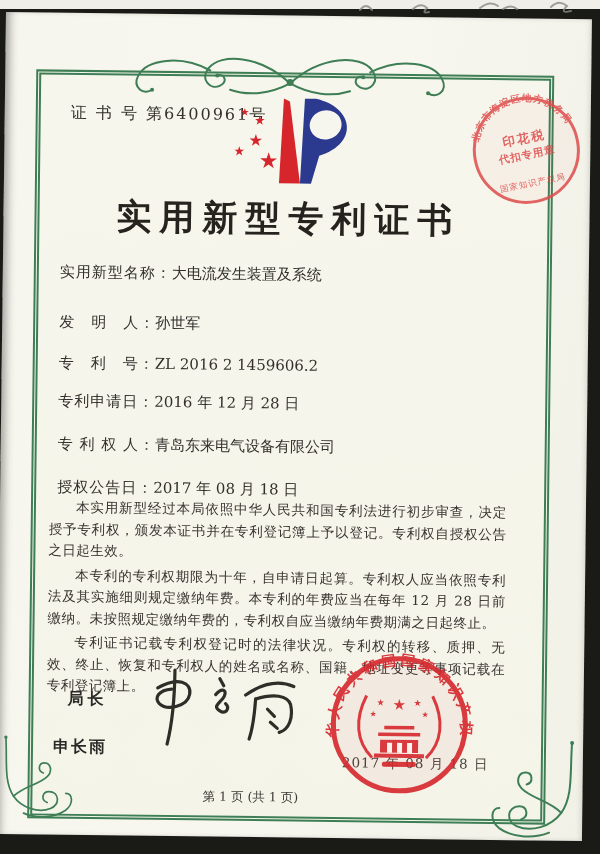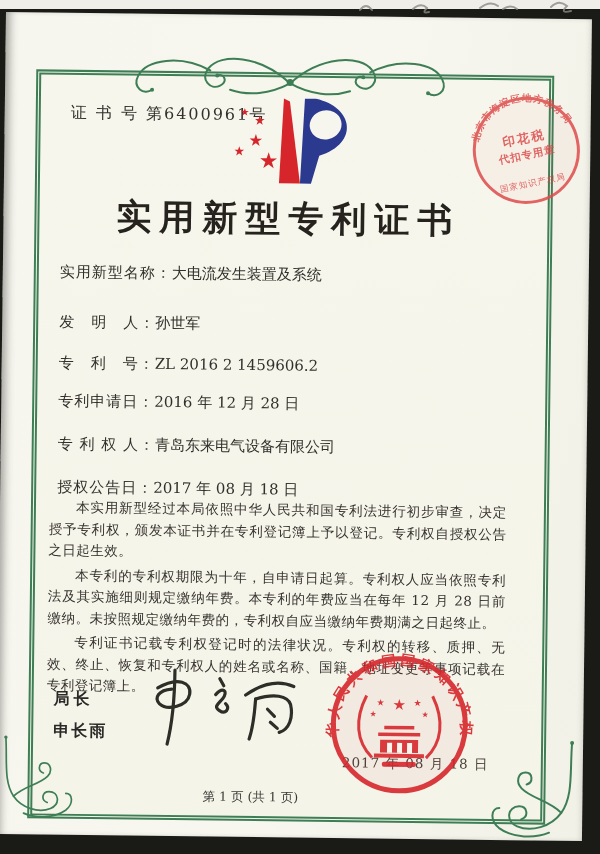--- a/index.html
+++ b/index.html
@@ -38,22 +38,22 @@
   .fields{position:absolute;left:57px;top:0;width:460px;}
   .field-row{position:absolute;left:0;font-size:15px;color:#33302c;white-space:nowrap;}
   .fr0{top:250px}.fr1{top:300px}.fr2{top:341px}.fr3{top:379px}.fr4{top:422px}.fr5{top:465px}
   .field-label{letter-spacing:1px;}
   .paras{position:absolute;left:49px;top:484px;width:458px;}
   .paras p{
     margin:0 0 3px 0;font-size:13.5px;line-height:21.5px;color:#383430;
     text-align:justify;text-indent:2em;letter-spacing:.5px;
   }
   .officer{position:absolute;left:56px;top:676px;font-family:Liberation Serif, serif;
-    font-weight:bold;color:#2b2926;font-size:16px;letter-spacing:4px;}
-  .officer .name{display:block;margin-top:11px;letter-spacing:2px;}
+    font-weight:bold;color:#2b2926;font-size:16px;letter-spacing:4px;text-align:right;}
+  .officer .name{display:block;margin-top:27px;letter-spacing:2px;}
   .signature{position:absolute;left:130px;top:650px;}
   .seal{position:absolute;left:317px;top:623px;}
   .seal-date{position:absolute;left:345px;top:738px;width:160px;font-size:13.5px;color:#4a423b;letter-spacing:1px;}
   .page-no{position:absolute;left:154px;top:774px;width:200px;text-align:center;font-size:12.5px;color:#3b3834;}
   .green{stroke:#3e7e55;fill:none;stroke-width:2;stroke-linecap:round;}
   svg text{font-family:"DejaVu Serif","Liberation Serif",serif;}
 </style>
 </head>
 <body>
 

